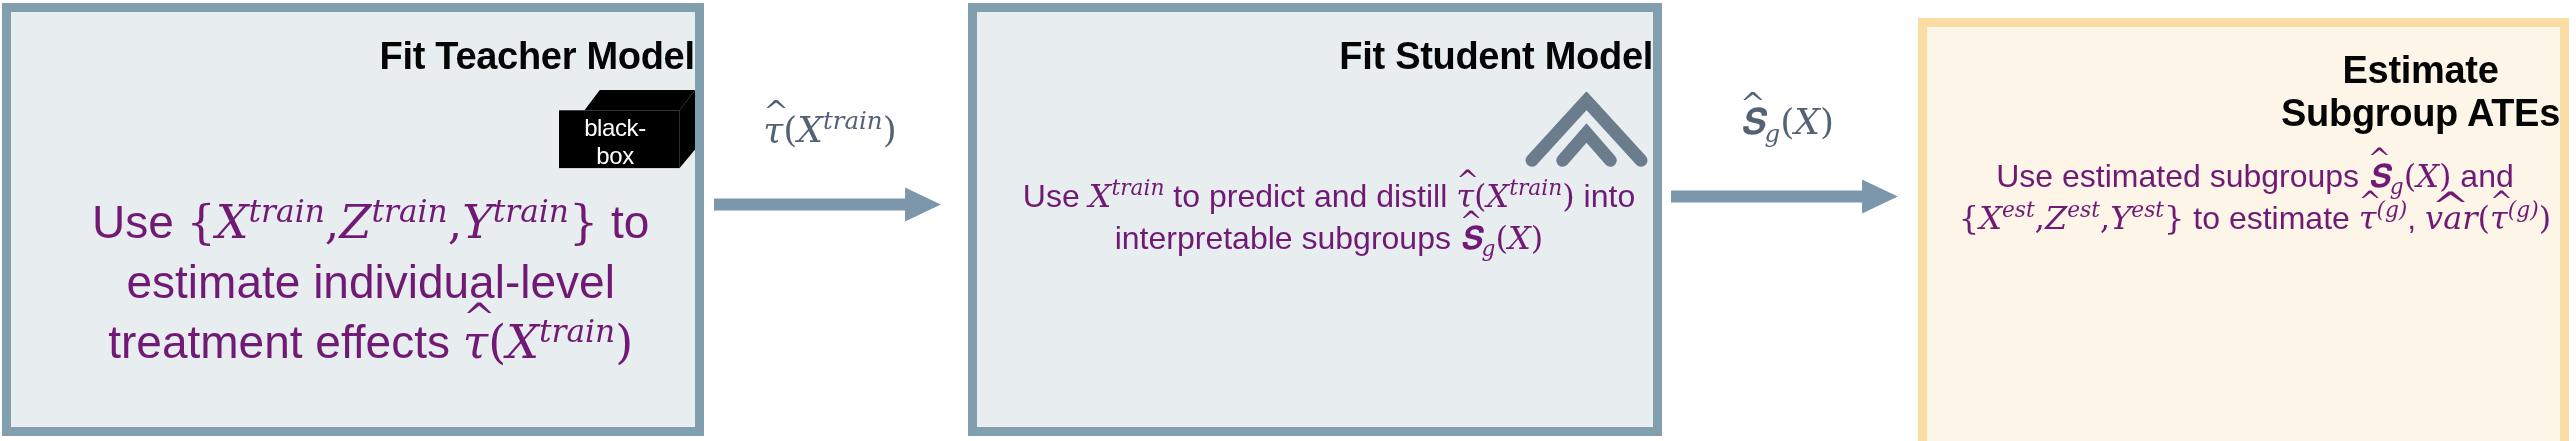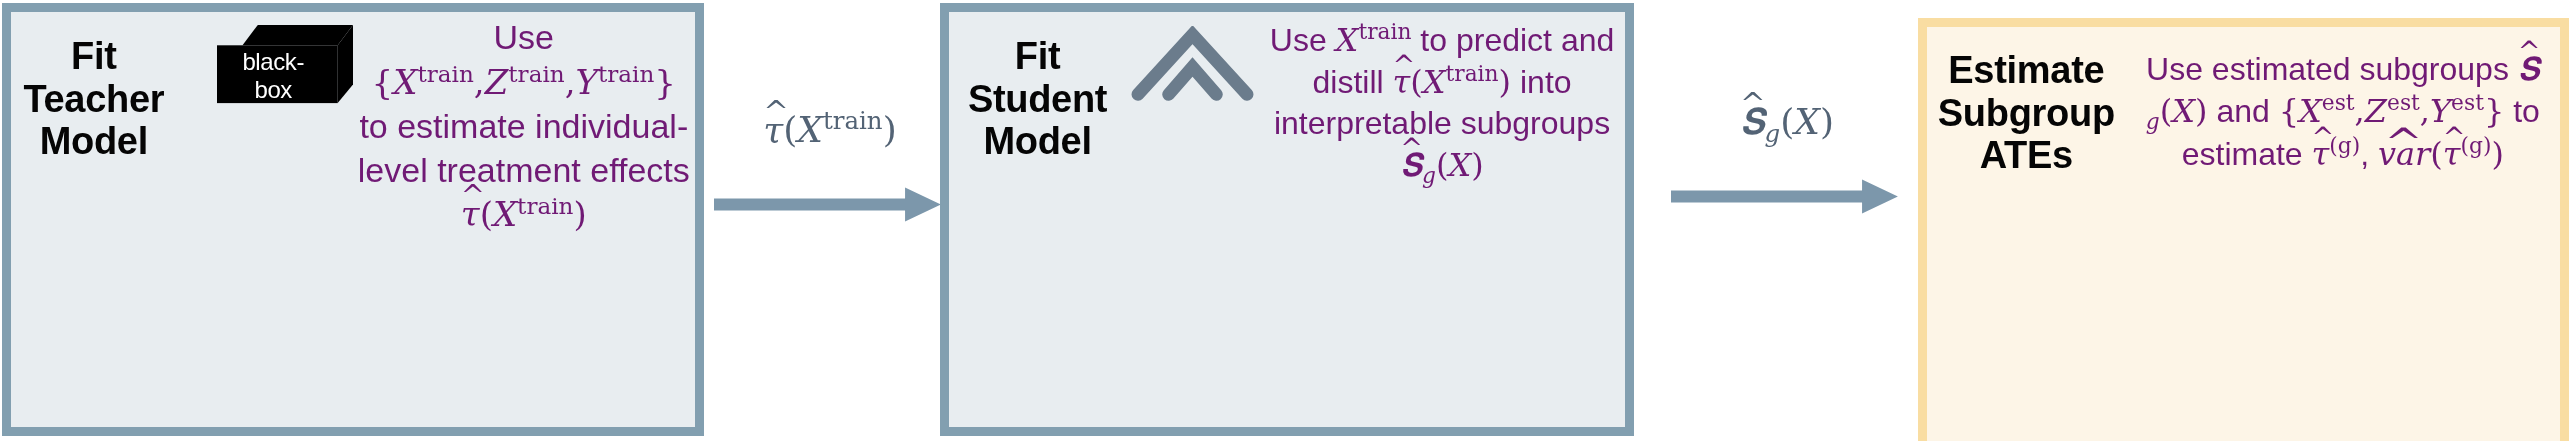--- a/index.html
+++ b/index.html
@@ -16,22 +16,22 @@
     width: 2576px;
     height: 442px;
     background: #ffffff;
   }
 
   
   .step-box {
     position: absolute;
     box-sizing: border-box;
     display: flex;
-    flex-direction: row;
-    align-items: flex-start;
+    flex-direction: column;
+    align-items: flex-end;
   }
   .box-blue {
     background: #e8edf0;
     border: 9.4px solid #829fb0;
   }
   .box-orange {
     background: #fdf5e7;
     border: 9.4px solid #f9dda2;
   }
 
@@ -46,37 +46,37 @@
   .box-body {
     color: #701a75;
     text-align: center;
     line-height: 1.30;
     white-space: normal;
   }
 
   
   #box-fit-teacher { left: 1.7px; top: 3.4px; width: 702px; height: 433px; }
   #box-fit-teacher .box-title { font-size: 38px; margin-top: 23px; }
-  #box-fit-teacher .box-body  { font-size: 34px; margin-top: 3px; width: 648px; }
-
-  
-  #box-fit-student { left: 940px; top: 3.4px; width: 694px; height: 433px; }
+  #box-fit-teacher .box-body  { font-size: 46px; margin-top: 23px; width: 648px; }
+
+  
+  #box-fit-student { left: 968px; top: 3.4px; width: 694px; height: 433px; }
   #box-fit-student .box-title { font-size: 38px; margin-top: 23px; }
   #box-fit-student .box-body  { font-size: 32px; margin-top: 7.7px; width: 648px; }
 
   
   #box-estimate-ates { left: 1918px; top: 18px; width: 651px; height: 433px; }
   #box-estimate-ates .box-title { font-size: 38px; margin-top: 22px; }
   #box-estimate-ates .box-body  { font-size: 32px; margin-top: 20.5px; width: 610px; line-height:1.34; }
 
   
   .mi { font-family: "DejaVu Serif", serif; font-style: italic; }
   .mn { font-family: "DejaVu Serif", serif; font-style: normal; }
   .sup {
-    font-family: "DejaVu Serif", serif; 
+    font-family: "DejaVu Serif", serif; font-style: italic;
     font-size: 0.68em; vertical-align: super; line-height: 0;
   }
   .sub {
     font-family: "DejaVu Serif", serif; font-style: italic;
     font-size: 0.68em; vertical-align: sub; line-height: 0;
   }
   .paren { font-family: "DejaVu Serif", serif; font-style: normal; }
   .hat-wrap { position: relative; display: inline-block; }
   .hat-wrap > .hat {
     position: absolute; left: 0; right: 0; top: -0.50em;

